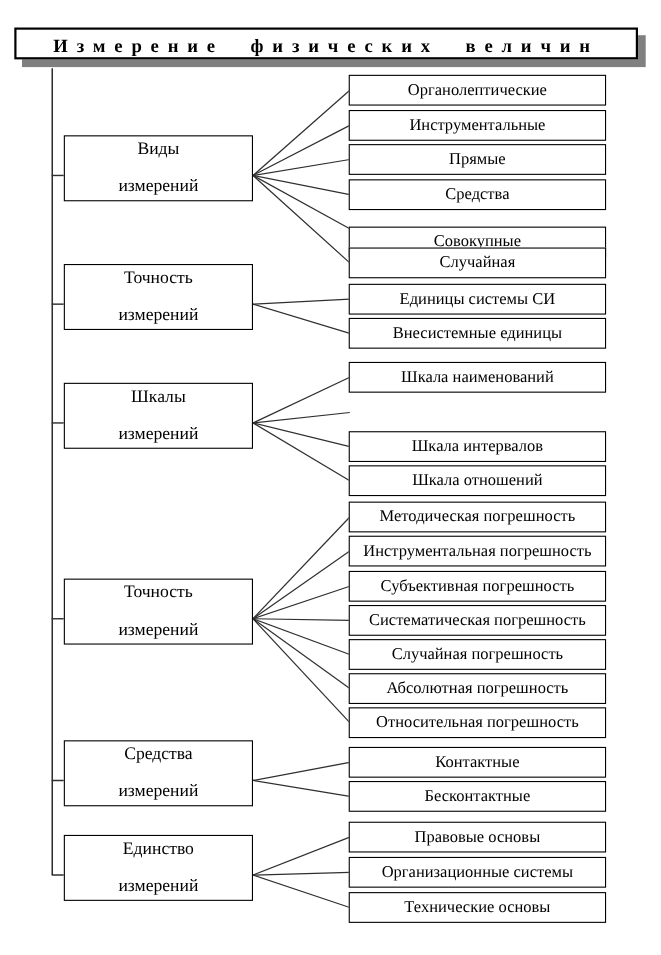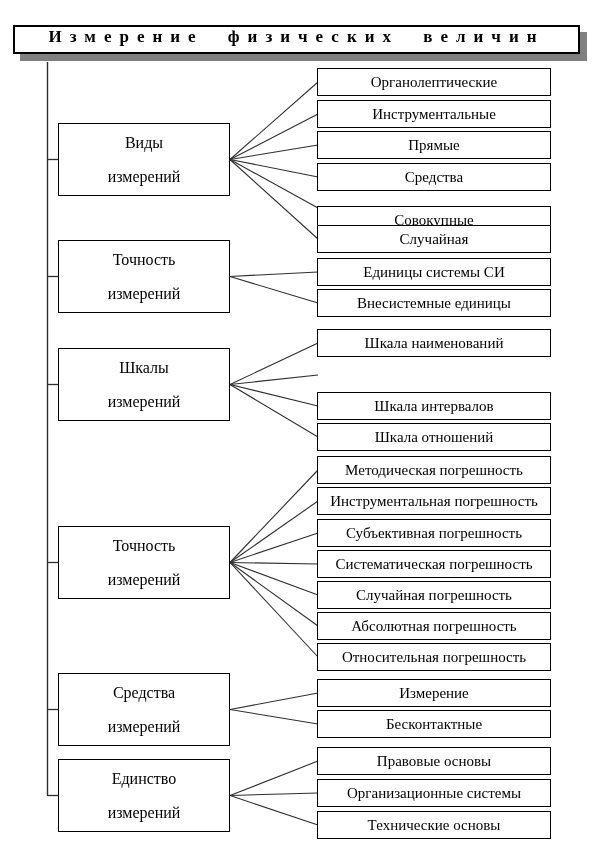--- a/index.html
+++ b/index.html
@@ -20,33 +20,33 @@
   }
   .title-box {
     position: absolute;
     left: 13px; top: 25px;
     width: 567px; height: 29px;
     box-sizing: border-box;
     border: 2px solid #000000;
     background: #ffffff;
     box-shadow: 7px 7px 0 0 #808080;
     display: flex;
-    align-items: flex-start;
+    align-items: flex-end;
     justify-content: center;
     z-index: 2;
     font-size: 17px;
     font-weight: bold;
     letter-spacing: 8px;
     word-spacing: 12px;
     white-space: nowrap;
   }
   .cat-box {
     position: absolute;
     left: 58px;
-    width: 172px; height: 73px;
+    width: 172px; height: 60px;
     box-sizing: border-box;
     border: 1px solid #000000;
     background: #ffffff;
     display: flex;
     flex-direction: column;
     align-items: center;
     justify-content: center;
     gap: 18px;
     z-index: 2;
     font-size: 16px;
@@ -198,21 +198,21 @@
       <span>Случайная погрешность</span>
     </div>
   <div class="leaf-box" style="top:612px">
       <span>Абсолютная погрешность</span>
     </div>
   <div class="leaf-box" style="top:643px">
       <span>Относительная погрешность</span>
     </div>
 
   <div class="leaf-box" style="top:679px">
-      <span>Измерение</span>
+      <span>Контактные</span>
     </div>
   <div class="leaf-box" style="top:710px">
       <span>Бесконтактные</span>
     </div>
 
   <div class="leaf-box" style="top:747px">
       <span>Правовые основы</span>
     </div>
   <div class="leaf-box" style="top:779px">
       <span>Организационные системы</span>

